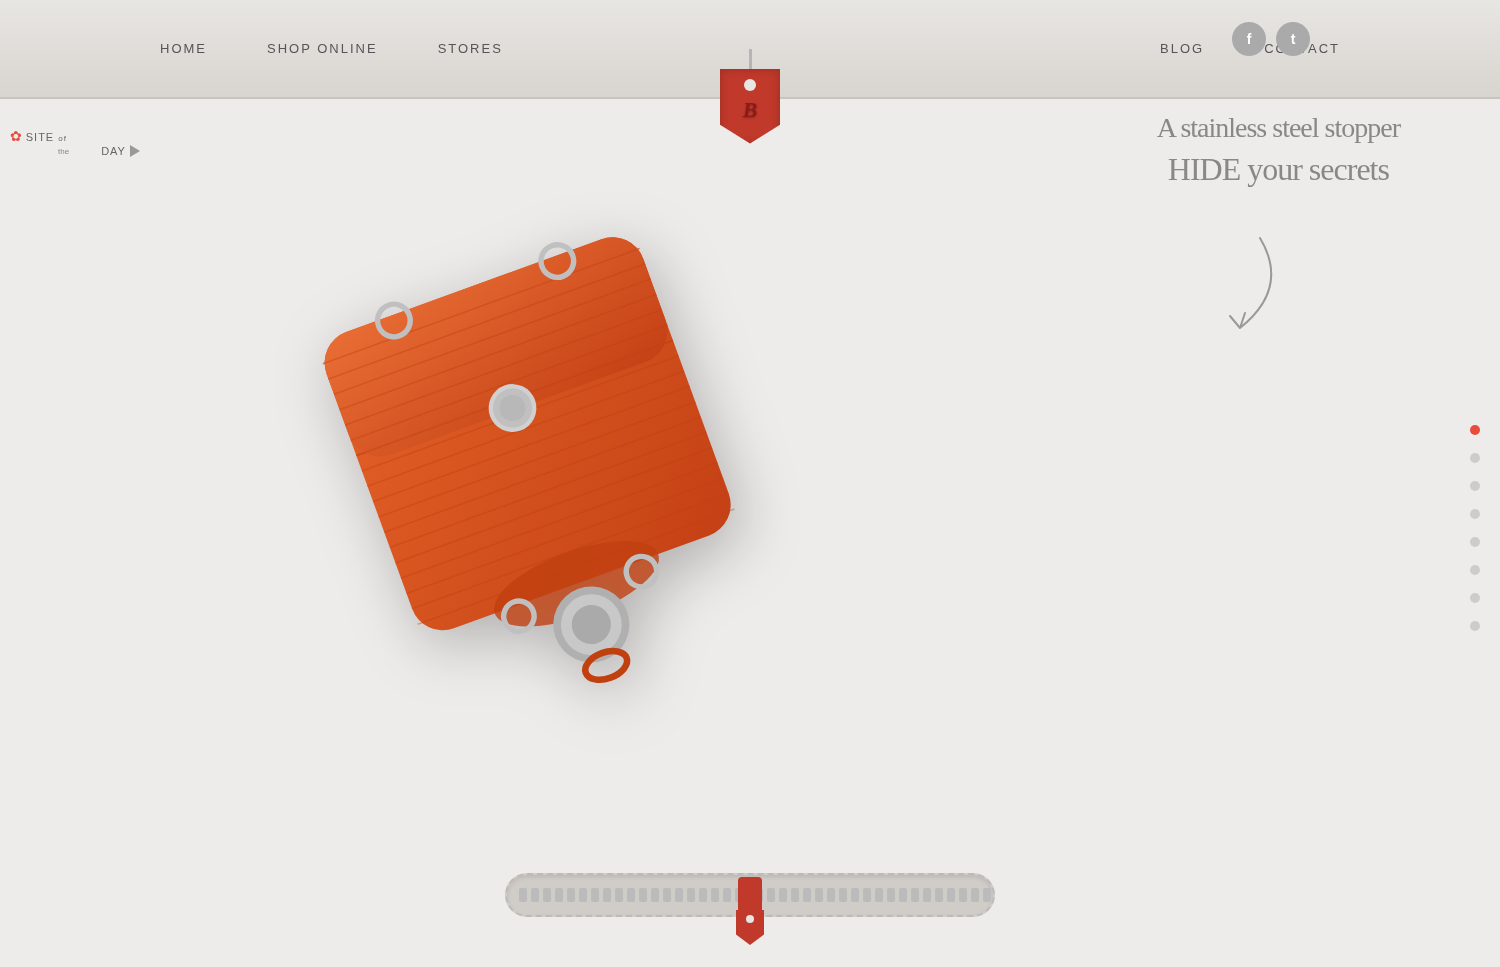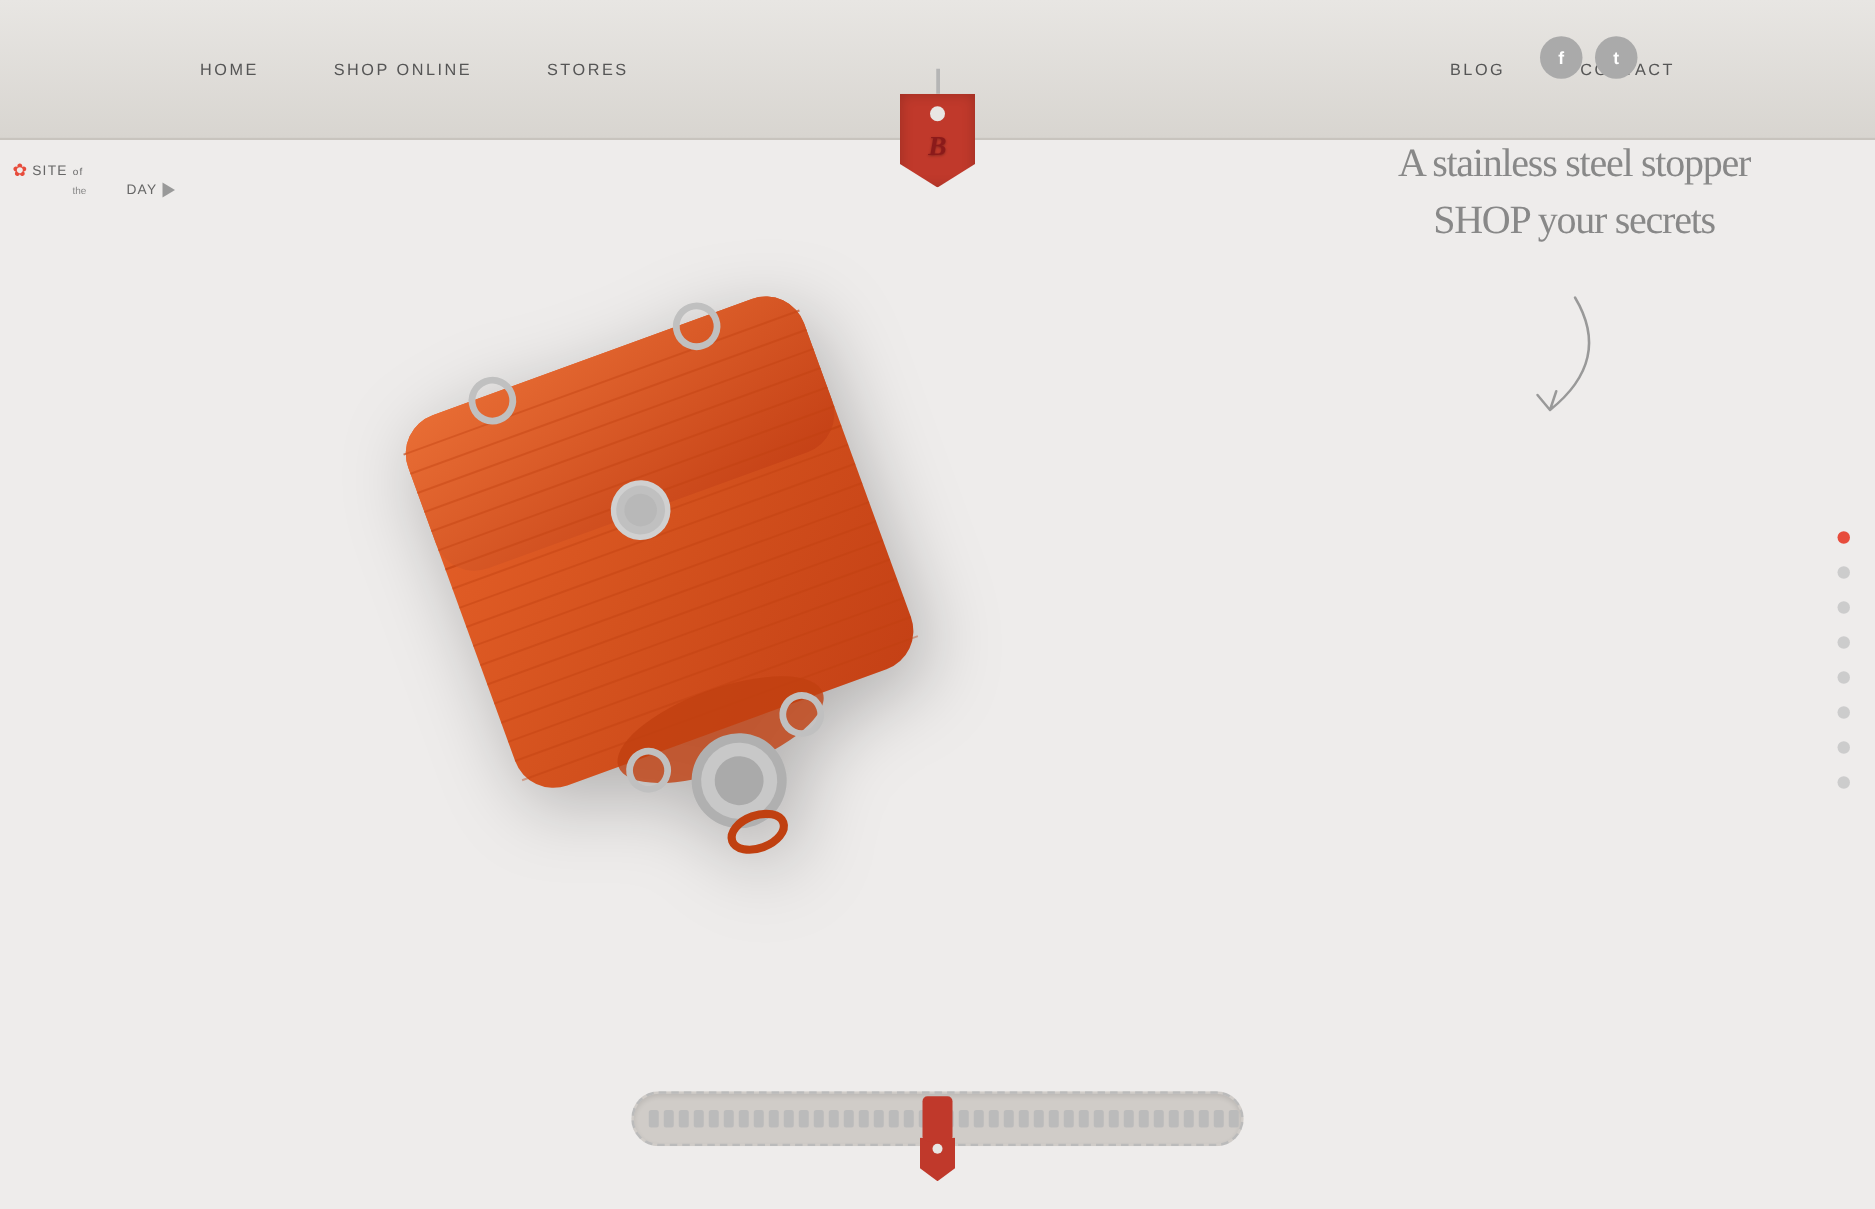--- a/index.html
+++ b/index.html
@@ -10,21 +10,21 @@
       overflow: hidden;
       background: #f0efed;
       font-family: 'Georgia', serif;
       position: relative;
     }
 
     
     .header {
       position: absolute;
       top: 0; left: 0; right: 0;
-      height: 112px;
+      height: 99px;
       background: linear-gradient(180deg, #e8e6e3 0%, #d8d5d0 100%);
       border-bottom: 2px solid #c8c4be;
       display: flex;
       align-items: center;
       justify-content: center;
       z-index: 10;
     }
 
     .header-inner {
       width: 100%;
@@ -206,21 +206,21 @@
     
     .handwritten-text {
       position: absolute;
       top: 20px;
       right: 100px;
       z-index: 5;
     }
 
     .handwritten-line1 {
       font-family: 'Comic Sans MS', 'Segoe Script', cursive;
-      font-size: 32px;
+      font-size: 28px;
       color: #888;
       font-weight: 300;
       display: block;
       line-height: 1.4;
       letter-spacing: -1px;
     }
 
     .handwritten-line2 {
       font-family: 'Comic Sans MS', 'Segoe Script', cursive;
       font-size: 32px;
@@ -400,21 +400,21 @@
     </div>
     <div class="day-badge">
       <span class="the-text">the</span>
       <span class="day-text">DAY</span>
       <div class="arrow-right"></div>
     </div>
   </div>
 
   <div class="handwritten-text">
     <span class="handwritten-line1">A stainless steel stopper</span>
-    <span class="handwritten-line2">SHOP your secrets</span>
+    <span class="handwritten-line2">HIDE your secrets</span>
   </div>
 
   <div class="arrow-svg">
     <svg width="120" height="130" viewBox="0 0 120 130">
       <path d="M 80 10 Q 110 60 60 100 L 65 85 M 60 100 L 50 88" stroke="#999" stroke-width="2" fill="none" stroke-linecap="round" stroke-linejoin="round"></path>
     </svg>
   </div>
 
   <div class="bag-container">
     <div class="bag-svg-container">

